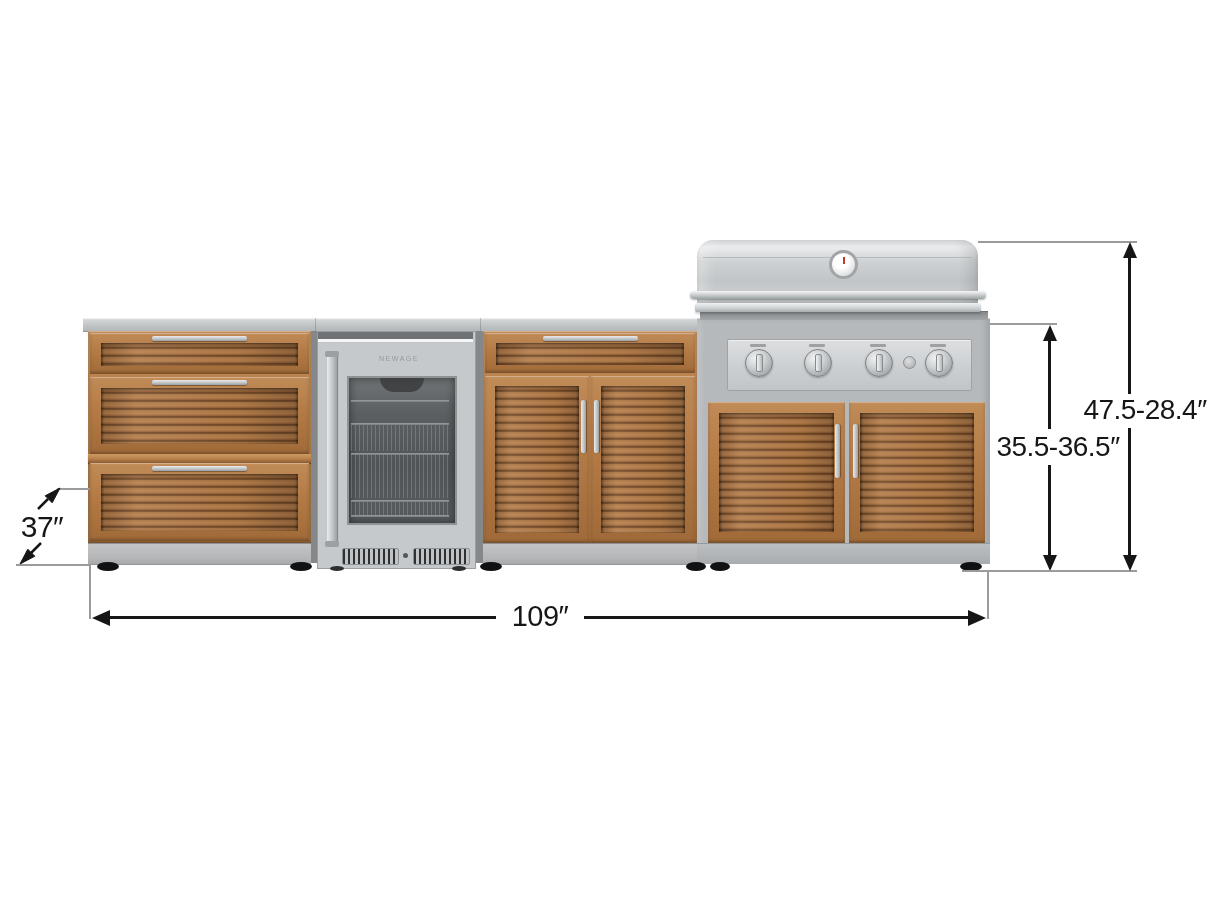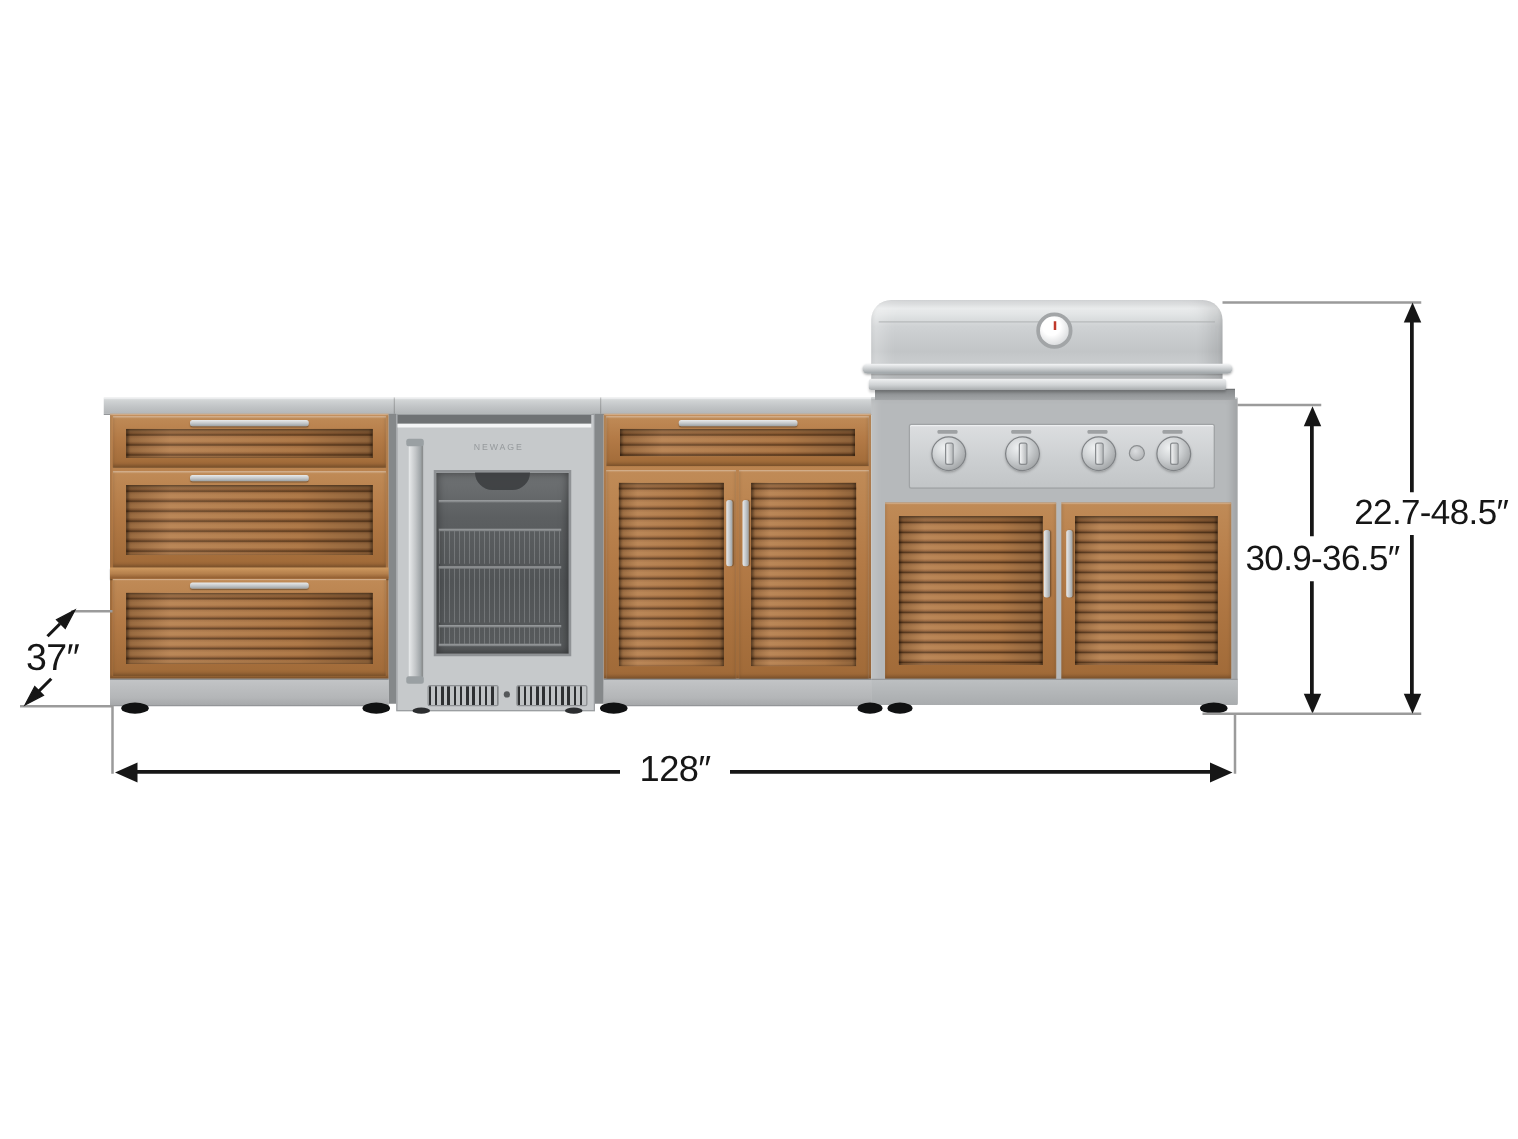--- a/index.html
+++ b/index.html
@@ -206,32 +206,32 @@
       <line x1="33" y1="65" x2="23" y2="75" stroke-width="2.5"></line>
       <polygon points="12,86 26.8,78.2 19.8,71.2"></polygon>
     </g>
   </svg>
   <div class="abs dim-label" style="left:14px;top:510px;width:56px;font-size:30px;background:transparent;">37″</div>
 
   <div class="abs ext-line-v" style="left:89px;top:564px;height:55px;"></div>
   <div class="abs ext-line-v" style="left:987px;top:571px;height:48px;"></div>
   <div class="abs arr-left" style="left:92px;top:610px;"></div>
   <div class="abs dim-line-h" style="left:108px;top:616px;width:388px;"></div>
-  <div class="abs dim-label" style="left:496px;top:600px;width:88px;font-size:29px;">128″</div>
+  <div class="abs dim-label" style="left:496px;top:600px;width:88px;font-size:29px;">109″</div>
   <div class="abs dim-line-h" style="left:584px;top:616px;width:386px;"></div>
   <div class="abs arr-right" style="left:968px;top:610px;"></div>
 
   <div class="abs ext-line-h" style="left:990px;top:323px;width:67px;"></div>
   <div class="abs arr-up" style="left:1043px;top:325px;"></div>
   <div class="abs dim-line-v" style="left:1048px;top:339px;height:90px;"></div>
-  <div class="abs dim-label" style="left:992px;top:431px;width:132px;">30.9-36.5″</div>
+  <div class="abs dim-label" style="left:992px;top:431px;width:132px;">35.5-36.5″</div>
   <div class="abs dim-line-v" style="left:1048px;top:465px;height:92px;"></div>
   <div class="abs arr-down" style="left:1043px;top:555px;"></div>
 
   <div class="abs ext-line-h" style="left:978px;top:241px;width:159px;"></div>
   <div class="abs ext-line-h" style="left:962px;top:570px;width:175px;"></div>
   <div class="abs arr-up" style="left:1123px;top:242px;"></div>
   <div class="abs dim-line-v" style="left:1128px;top:256px;height:138px;"></div>
-  <div class="abs dim-label" style="left:1078px;top:394px;width:134px;">22.7-48.5″</div>
+  <div class="abs dim-label" style="left:1078px;top:394px;width:134px;">47.5-28.4″</div>
   <div class="abs dim-line-v" style="left:1128px;top:428px;height:129px;"></div>
   <div class="abs arr-down" style="left:1123px;top:555px;"></div>
 
 </div>
 
 </body></html>

